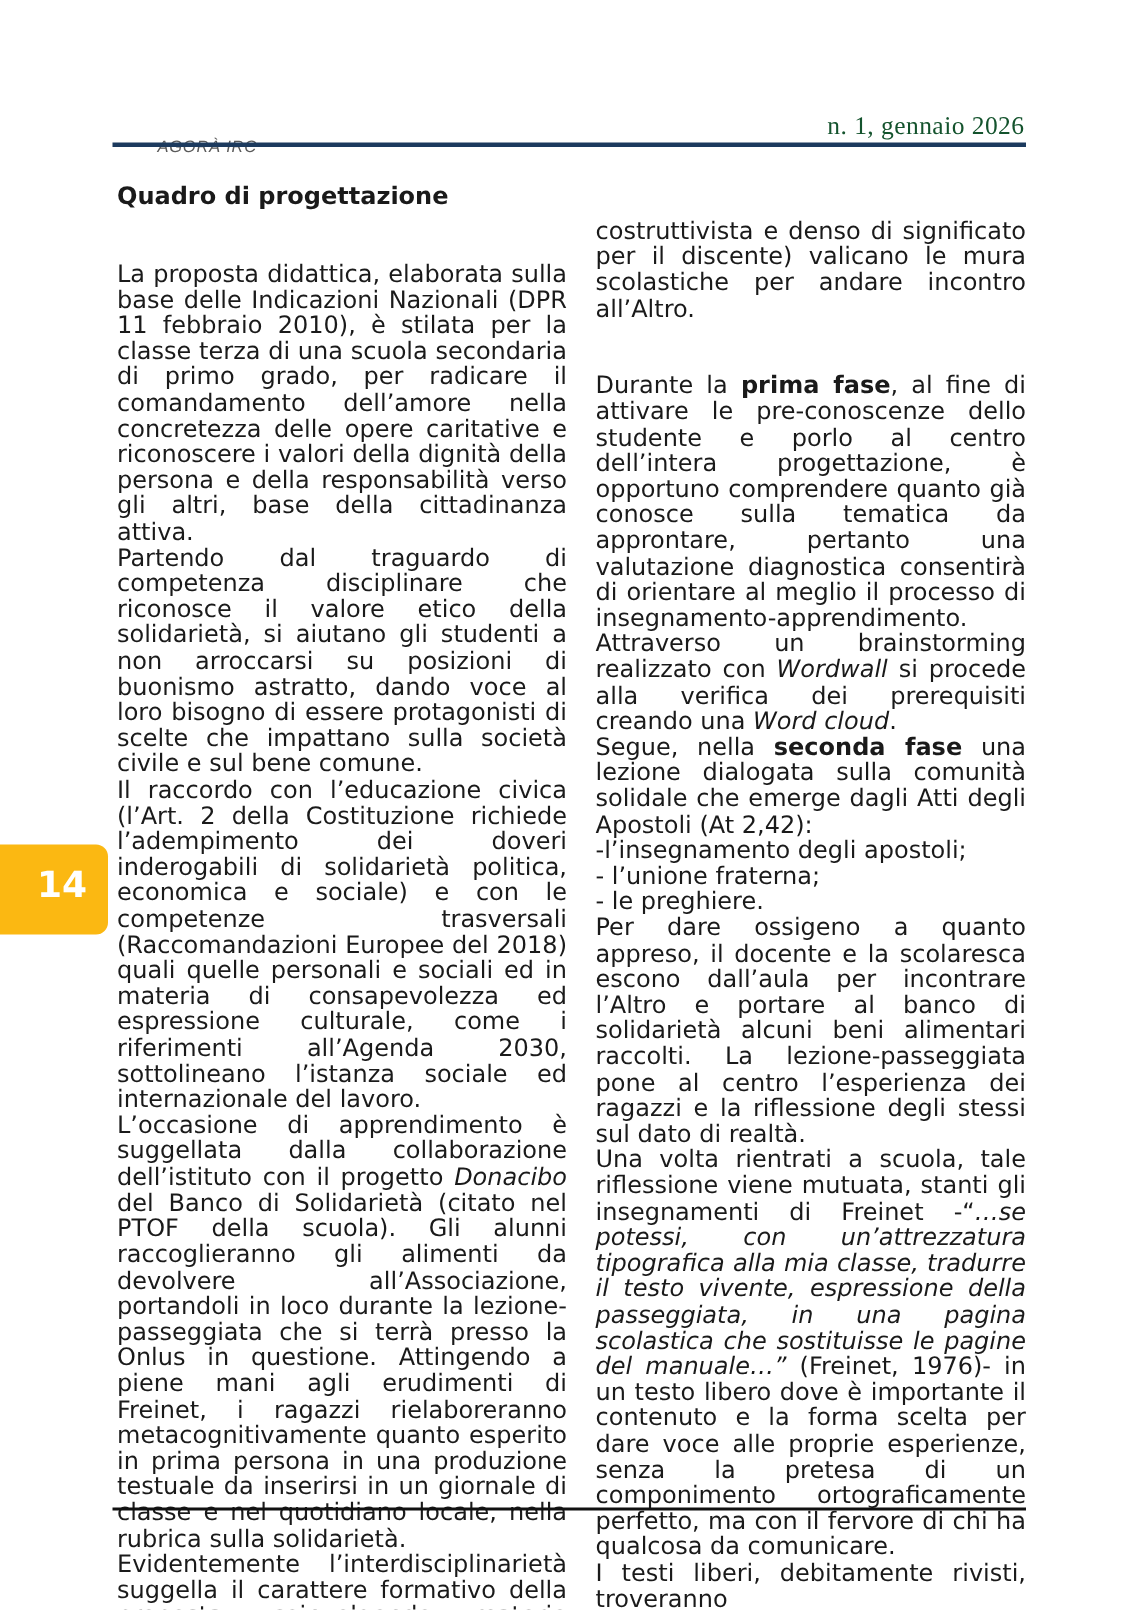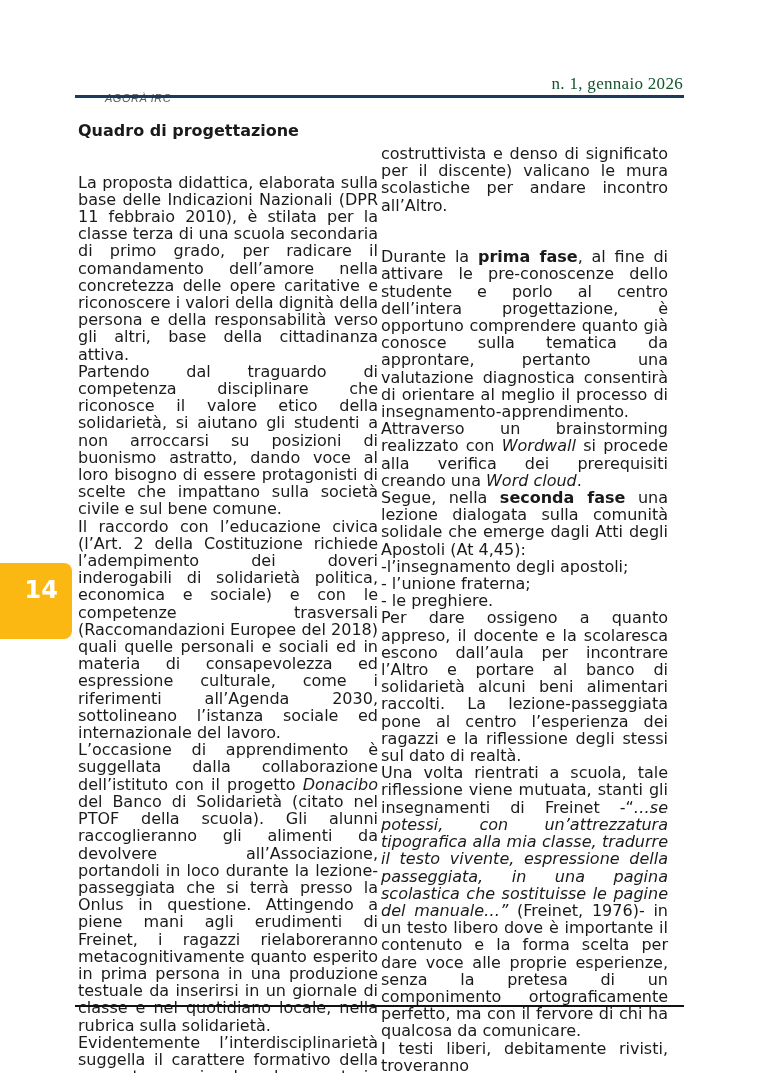--- a/index.html
+++ b/index.html
@@ -1,25 +1,25 @@
 <!DOCTYPE html>
 <html><head>
   <meta charset="utf-8">
   <style>
     html, body { margin: 0; padding: 0; background: #ffffff; }
     body { width: 759px; height: 1073px; position: relative; overflow: hidden; font-family: "DejaVu Sans", sans-serif; color: #1a1a1a; }
     .header-left { position: absolute; left: 78px; top: 92px; font-family: Liberation Sans, sans-serif; font-size: 11px; font-style: italic; letter-spacing: 0.5px; color: #5a5a5a; margin-left: 27px; }
     .header-right { position: absolute; right: 76px; top: 74px; font-family: "Liberation Serif", serif; font-size: 17px; color: #14532d; letter-spacing: 0.3px; }
     .header-rule { position: absolute; left: 75px; width: 609px; top: 95px; height: 3px; background: #1c3a5e; }
     .footer-rule { position: absolute; left: 75px; width: 609px; top: 1005px; height: 2px; background: #111; }
-    .page-badge { position: absolute; left: 0; top: 563px; width: 72px; height: 76px; background: #fbb812; border-radius: 0 8px 8px 0; }
+    .page-badge { position: absolute; left: 0; top: 563px; width: 72px; height: 60px; background: #fbb812; border-radius: 0 8px 8px 0; }
     .page-badge span { position: absolute; right: 14px; top: 13px; font-family: "DejaVu Sans", sans-serif; font-weight: bold; font-size: 24px; color: #ffffff; }
     .col { position: absolute; font-size: 16px; line-height: 17.2px; text-align: justify; }
     .col-left { left: 78px; top: 122px; width: 300px; }
-    .col-right { left: 381px; top: 145px; width: 287px; }
+    .col-right { left: 397px; top: 145px; width: 287px; }
     .col p { margin: 0; }
     .heading { font-weight: bold; margin: 0 0 17.2px 0 !important; }
     .gap { height: 17.2px; }
     .last-line { text-align-last: left; }
     em { font-style: italic; }
     b { font-weight: bold; }
   </style>
 </head>
 <body>
 
@@ -39,21 +39,21 @@
   <p class="last-line">Il raccordo con l’educazione civica (l’Art. 2 della Costituzione richiede l’adempimento dei doveri inderogabili di solidarietà politica, economica e sociale) e con le competenze trasversali (Raccomandazioni Europee del 2018) quali quelle personali e sociali ed in materia di consapevolezza ed espressione culturale, come i riferimenti all’Agenda 2030, sottolineano l’istanza sociale ed internazionale del lavoro.</p>
   <p class="last-line"><span>L’occasione di apprendimento è suggellata dalla collaborazione dell’istituto con il progetto </span><em>Donacibo</em><span> del Banco di Solidarietà (citato nel PTOF della scuola). Gli alunni raccoglieranno gli alimenti da devolvere all’Associazione, portandoli in loco durante la lezione-passeggiata che si terrà presso la Onlus in questione. Attingendo a piene mani agli erudimenti di Freinet, i ragazzi rielaboreranno metacognitivamente quanto esperito in prima persona in una produzione testuale da inserirsi in un giornale di classe e nel quotidiano locale, nella rubrica sulla solidarietà.</span></p>
   <p class="last-line">Evidentemente l’interdisciplinarietà suggella il carattere formativo della proposta, coinvolgendo materie quali: Italiano, IRC, Informatica ed Educazione Civica. Gli spazi di apprendimento (sull’onda di un impianto didattico</p>
 </div>
 
 <div class="col col-right">
   <p class="last-line">costruttivista e denso di significato per il discente) valicano le mura scolastiche per andare incontro all’Altro.</p>
   <div class="gap"></div>
   <div class="gap"></div>
   <p class="last-line"><span>Durante la </span><b>prima fase</b><span>, al fine di attivare le pre-conoscenze dello studente e porlo al centro dell’intera progettazione, è opportuno comprendere quanto già conosce sulla tematica da approntare, pertanto una valutazione diagnostica consentirà di orientare al meglio il processo di insegnamento-apprendimento. Attraverso un brainstorming realizzato con </span><em>Wordwall</em><span> si procede alla verifica dei prerequisiti creando una </span><em>Word cloud</em><span>.</span></p>
-  <p class="last-line"><span>Segue, nella </span><b>seconda fase</b><span> una lezione dialogata sulla comunità solidale che emerge dagli Atti degli Apostoli (At 4,45):</span></p>
+  <p class="last-line"><span>Segue, nella </span><b>seconda fase</b><span> una lezione dialogata sulla comunità solidale che emerge dagli Atti degli Apostoli (At 2,42):</span></p>
   <p>-l’insegnamento degli apostoli;</p>
   <p>- l’unione fraterna;</p>
   <p>- le preghiere.</p>
   <p class="last-line">Per dare ossigeno a quanto appreso, il docente e la scolaresca escono dall’aula per incontrare l’Altro e portare al banco di solidarietà alcuni beni alimentari raccolti. La lezione-passeggiata pone al centro l’esperienza dei ragazzi e la riflessione degli stessi sul dato di realtà.</p>
   <p class="last-line"><span>Una volta rientrati a scuola, tale riflessione viene mutuata, stanti gli insegnamenti di Freinet -“</span><em>…se potessi, con un’attrezzatura tipografica alla mia classe, tradurre il testo vivente, espressione della passeggiata, in una pagina scolastica che sostituisse le pagine del manuale…”</em><span> (Freinet, 1976)- in un testo libero dove è importante il contenuto e la forma scelta per dare voce alle proprie esperienze, senza la pretesa di un componimento ortograficamente perfetto, ma con il fervore di chi ha qualcosa da comunicare.</span></p>
   <p class="last-line">I testi liberi, debitamente rivisti, troveranno</p>
 </div>
 
 <div class="footer-rule"></div>
 

